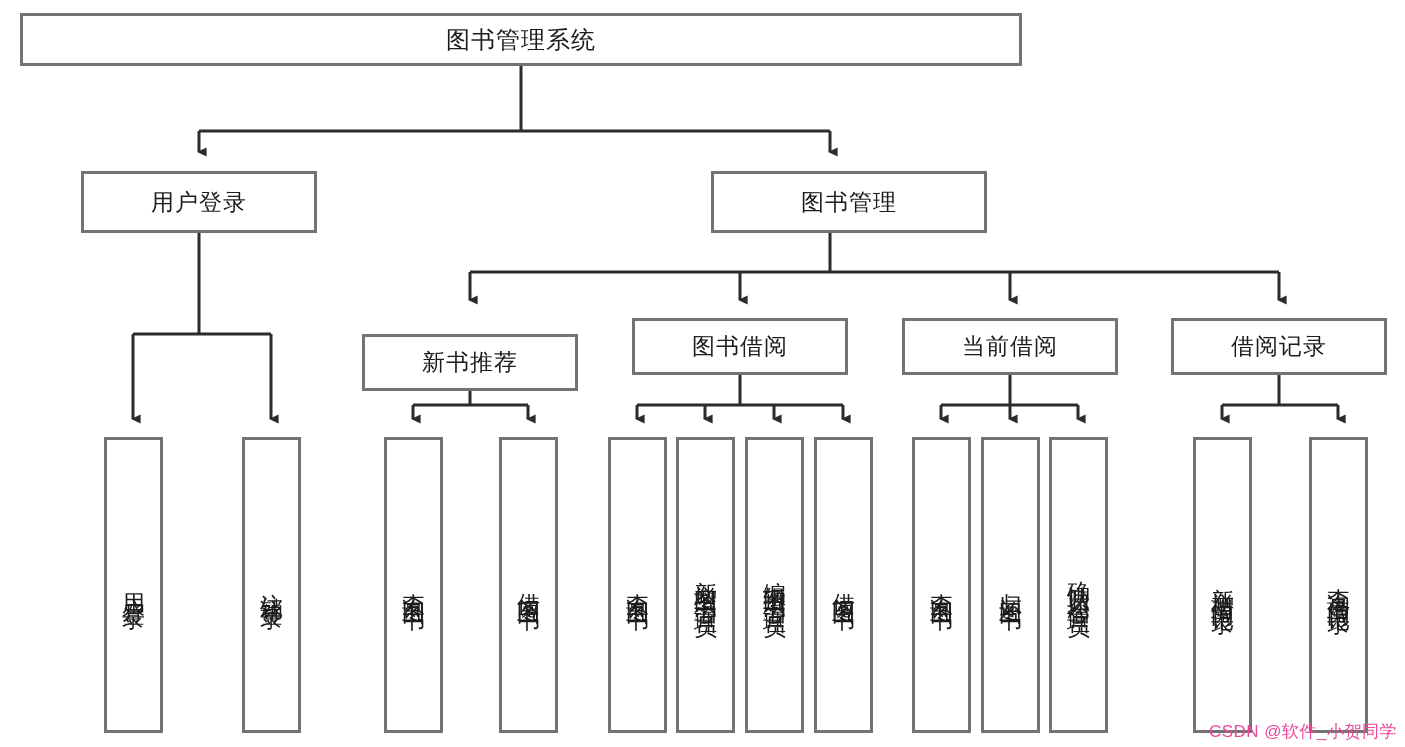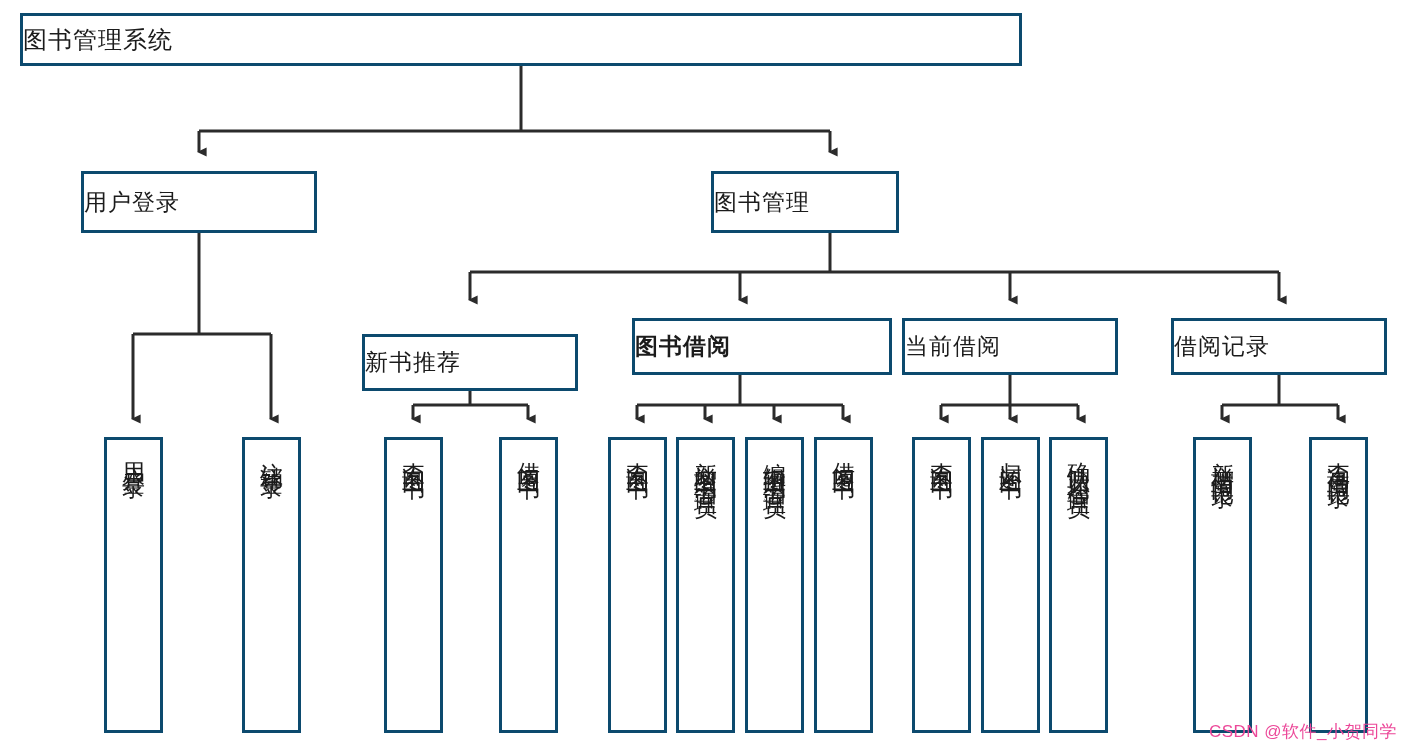--- a/index.html
+++ b/index.html
@@ -22,24 +22,25 @@
   svg#connectors {
     position: absolute;
     top: 0;
     left: 0;
     width: 1405px;
     height: 747px;
   }
   .node {
     position: absolute;
     box-sizing: border-box;
-    border: 3px solid #0c4a6e;
+    border: 3px solid #737373;
     background: #ffffff;
     display: flex;
     align-items: center;
+    justify-content: center;
     color: #1b1b1b;
     z-index: 2;
   }
   .node-h {
     font-size: 23px;
     letter-spacing: 1px;
     white-space: nowrap;
   }
   .node-root {
     font-size: 24px;
@@ -124,28 +125,28 @@
     </g>
   </svg>
 
   <div class="node node-h node-root" style="left:20px; top:13px; width:1002px; height:53px;">
     <span>图书管理系统</span>
   </div>
 
   <div class="node node-h" style="left:81px; top:171px; width:236px; height:62px;">
     <span>用户登录</span>
   </div>
-  <div class="node node-h" style="left:711px; top:171px; width:188px; height:62px;">
+  <div class="node node-h" style="left:711px; top:171px; width:276px; height:62px;">
     <span>图书管理</span>
   </div>
 
   <div class="node node-h" style="left:362px; top:318px; width:216px; height:57px;margin-top:16px;">
     <span>新书推荐</span>
   </div>
-  <div class="node node-h" style="left:632px; top:318px; width:260px; height:57px;font-weight:bold;">
+  <div class="node node-h" style="left:632px; top:318px; width:216px; height:57px;">
     <span>图书借阅</span>
   </div>
   <div class="node node-h" style="left:1171px; top:318px; width:216px; height:57px;">
     <span>借阅记录</span>
   </div>
   <div class="node node-h" style="left:902px; top:318px; width:216px; height:57px;">
     <span>当前借阅</span>
   </div>
 
   <div class="node node-v" style="left:104px; top:437px; width:59px; height:296px;">

